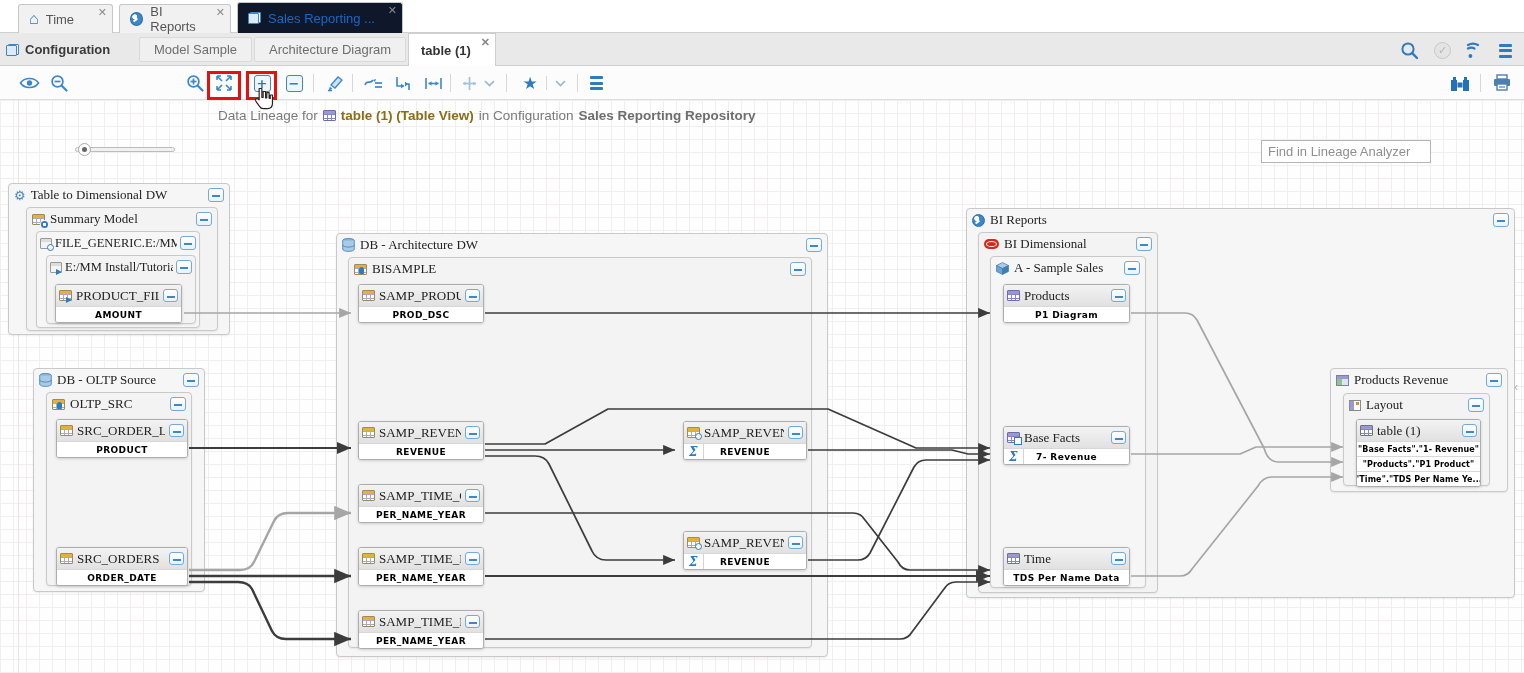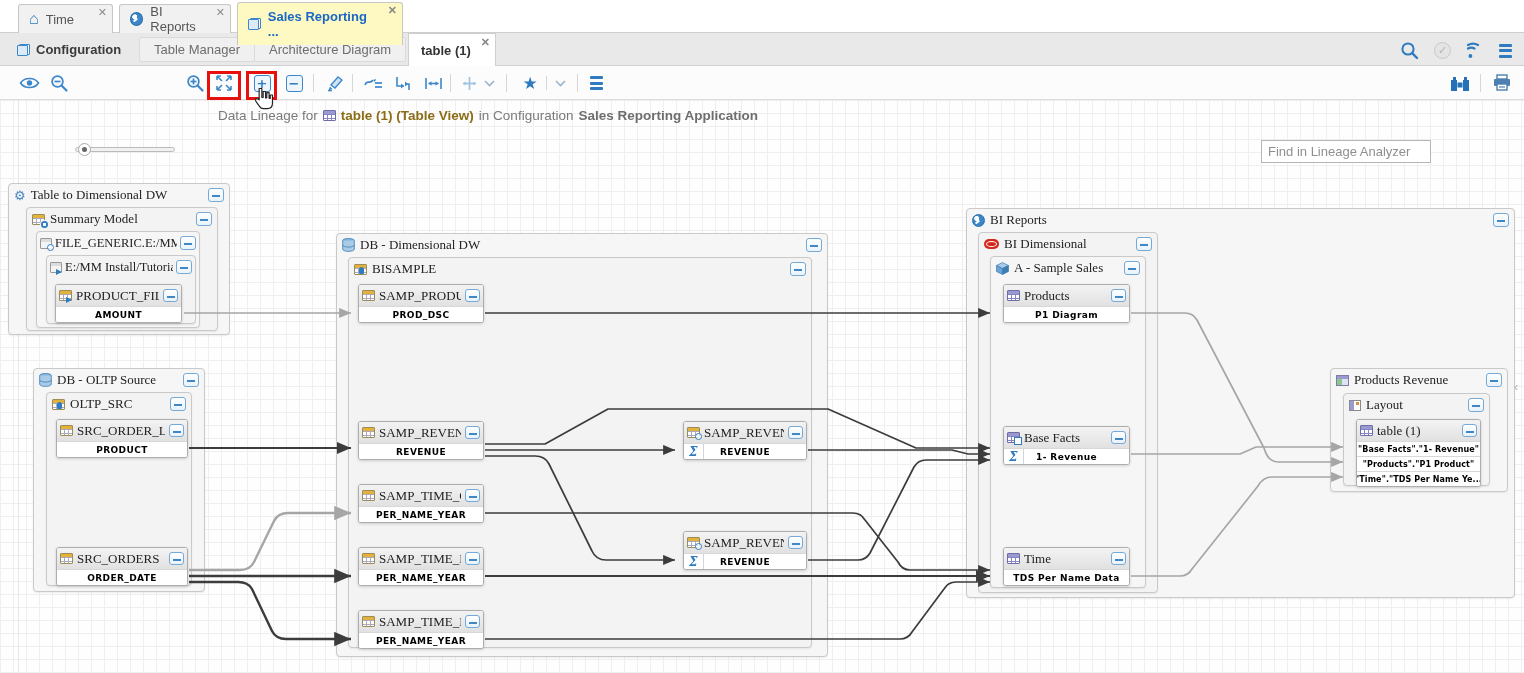--- a/index.html
+++ b/index.html
@@ -2,32 +2,32 @@
 <html><head>
 <meta charset="utf-8">
 <style>
   html,body{margin:0;padding:0;width:1524px;height:673px;overflow:hidden;background:#fff;
     font-family:"Liberation Sans",sans-serif;-webkit-font-smoothing:antialiased;position:relative}
   *{box-sizing:border-box}
   
   .bbar{position:absolute;left:0;top:0;width:1524px;height:33px;background:#fff;border-bottom:1px solid #cfcfcf;z-index:20}
   .btab{position:absolute;top:4px;height:29px;background:#f1f1f1;border:1px solid #c6c6c6;border-bottom:none;
     border-radius:3px 3px 0 0;display:flex;align-items:center;gap:7px;padding:0 22px 0 10px;font-size:13px;color:#555}
-  .btab.active{background:#fef9c3;top:2px;height:43px;color:#1968c4;font-weight:bold;z-index:2}
+  .btab.active{background:#0f172a;top:2px;height:31px;color:#1968c4;font-weight:normal;z-index:2}
   .btab .x{position:absolute;right:5px;top:1px;font-size:11px;color:#8a8a8a;line-height:12px;cursor:default}
   .ic-home{color:#2e7bc0;font-size:16px;line-height:14px;font-weight:bold}
   .ic-bicircle{width:14px;height:14px;border-radius:50%;border:1px solid #2a6da8;
     background:radial-gradient(circle at 34% 32%,#ffffff 0 2.2px,#3c87c9 2.8px 100%);position:relative}
   .ic-bicircle:after{content:"";position:absolute;left:2px;top:6px;width:5px;height:2px;background:#fff;border-radius:2px;transform:rotate(-35deg)}
   .ic-pages{width:13px;height:12px;position:relative}
   .ic-pages:before{content:"";position:absolute;right:0;top:0;width:9px;height:9px;border:1.4px solid #3c87c9;background:#fff;border-radius:1px}
   .ic-pages:after{content:"";position:absolute;left:0;bottom:0;width:9px;height:9px;border:1.4px solid #3c87c9;background:#dceafa;border-radius:1px}
   
   .abar{position:absolute;left:0;top:33px;width:1524px;height:33px;background:#e9e9e9;border-bottom:1px solid #cfcfcf;z-index:19}
-  .ctxlab{position:absolute;left:17px;top:0;height:33px;display:flex;align-items:center;gap:6px;font-size:13px;font-weight:bold;color:#3a3a3a}
+  .ctxlab{position:absolute;left:6px;top:0;height:33px;display:flex;align-items:center;gap:6px;font-size:13px;font-weight:bold;color:#3a3a3a}
   .atab{position:absolute;top:4px;height:25px;background:#f0f0f0;border:1px solid #dadada;border-radius:2px;
     display:flex;align-items:center;justify-content:center;font-size:13px;color:#6e6e6e;padding:0 14px}
   .atab-active{position:absolute;top:0;height:33px;background:#fff;border:1px solid #cfcfcf;border-bottom:none;
     display:flex;align-items:center;font-size:13px;font-weight:bold;color:#333;padding:0 24px 0 12px;z-index:2}
   .atab-active .x{position:absolute;right:5px;top:2px;font-size:11px;color:#8a8a8a}
   .topicons{position:absolute;right:12px;top:41px;display:flex;align-items:center;gap:15px;z-index:21}
   
   .tbar{position:absolute;left:0;top:66px;width:1524px;height:34px;background:#fcfcfc;border-bottom:1px solid #ddd;z-index:18}
   .tbtn{position:absolute;top:0;height:34px;display:flex;align-items:center;justify-content:center}
   .sep{position:absolute;top:8px;width:1px;height:18px;background:#d7d7d7}
@@ -120,21 +120,21 @@
     <span class="x">✕</span>
   </div>
 </div>
 
 <div class="abar">
   <div class="ctxlab">
     <span class="ic-pages"></span>
     <span>Configuration</span>
   </div>
   <div class="atab" style="left:139px">
-    <span>Table Manager</span>
+    <span>Model Sample</span>
   </div>
   <div class="atab" style="left:254px">
     <span>Architecture Diagram</span>
   </div>
   <div class="atab-active" style="left:408px">
     <span>table (1)</span>
     <span class="x">✕</span>
   </div>
 </div>
 
@@ -283,21 +283,21 @@
 <div class="redbox" style="left:246px;top:71px;width:31px;height:29px"></div>
 
 <div class="canvas"></div>
 <div class="vguide"></div>
 
 <div class="ltitle">
   <span>Data Lineage for</span>
   <span class="ic ic-tab purple"></span>
   <b class="obj">table (1) (Table View)</b>
   <span>in Configuration</span>
-  <b class="app">Sales Reporting Application</b>
+  <b class="app">Sales Reporting Repository</b>
 </div>
 
 <div class="grp" style="left:8px;top:183px;width:222px;height:152px">
   <div class="grp-h">
       <span class="glyph-gear">⚙</span>
     <span>Table to Dimensional DW</span>
     <span class="minus"></span>
     </div>
 </div>
 <div class="grp alt" style="left:26px;top:207px;width:192px;height:124px">
@@ -339,21 +339,21 @@
     <span class="minus"></span>
     </div>
 </div>
 <div class="grp" style="left:336px;top:233px;width:492px;height:424px">
   <div class="grp-h">
     <svg class="ic" width="13" height="14" viewBox="0 0 13 14">
       <ellipse cx="6.5" cy="2.6" rx="5.8" ry="2.2" fill="#7fb2dc" stroke="#3f7cb0" stroke-width="0.8"></ellipse>
       <path d="M0.7,2.6 v8.6 a5.8,2.2 0 0 0 11.6,0 v-8.6" fill="#a9cbe8" stroke="#3f7cb0" stroke-width="0.8"></path>
       <path d="M0.7,6.9 a5.8,2.2 0 0 0 11.6,0" fill="none" stroke="#3f7cb0" stroke-width="0.8"></path>
     </svg>
-    <span>DB - Dimensional DW</span>
+    <span>DB - Architecture DW</span>
     <span class="minus"></span>
     </div>
 </div>
 <div class="grp alt" style="left:348px;top:257px;width:464px;height:391px">
   <div class="grp-h">
       <span class="ic ic-tab ov-person"></span>
     <span>BISAMPLE</span>
     <span class="minus"></span>
     </div>
 </div>
@@ -533,21 +533,21 @@
 </div>
 
 <div class="node" style="left:1003px;top:426px;width:127px">
   <div class="node-h">
       <span class="ic ic-tab purple ov-plussq"></span>
     <span style="flex:1;overflow:hidden">Base Facts</span>
     <span class="minus" style="width:15px;height:13px"></span>
     </div>
   <div class="row">
       <span class="sig">Σ</span>
-    <span>1- Revenue</span>
+    <span>7- Revenue</span>
     </div>
 </div>
 
 <div class="node" style="left:1003px;top:547px;width:127px">
   <div class="node-h">
       <span class="ic ic-tab purple"></span>
     <span style="flex:1;overflow:hidden">Time</span>
     <span class="minus" style="width:15px;height:13px"></span>
     </div>
   <div class="row">TDS Per Name Data</div>

